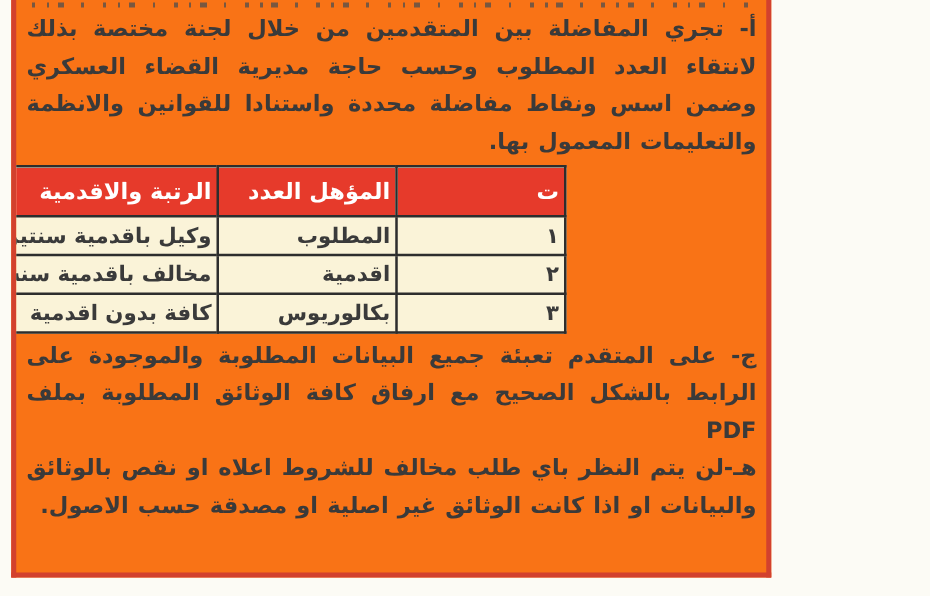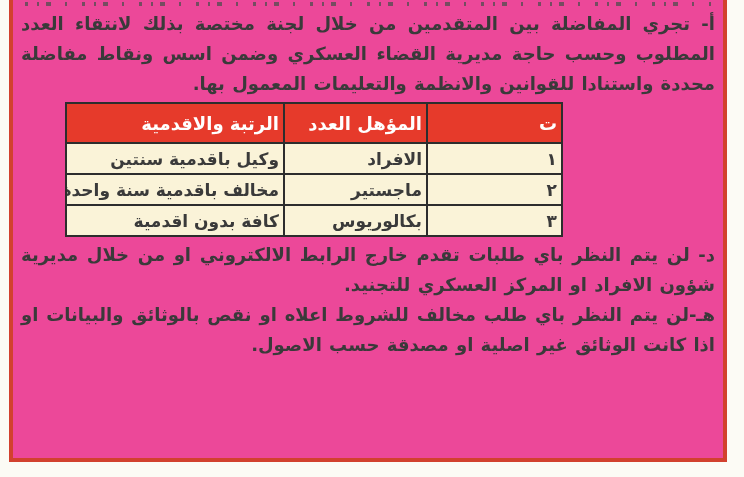--- a/index.html
+++ b/index.html
@@ -15,24 +15,24 @@
     position: relative;
     width: 744px;
     height: 477px;
     background: #fcfbf5;
     overflow: hidden;
   }
   .frame {
     position: absolute;
     top: 0;
     left: 9px;
-    width: 718px;
+    width: 608px;
     height: 462px;
     box-sizing: border-box;
-    background: #ec4899;
+    background: #f97316;
     border: 4px solid #d2412e;
     border-top: none;
     padding: 2px 8px 0 8px;
     direction: rtl;
     overflow: hidden;
   }
   
   .crop-fragments {
     height: 4px;
     margin: 0 4px 3px 4px;
@@ -104,35 +104,35 @@
       <thead>
         <tr>
           <th class="col-serial">ت</th>
           <th class="col-qual">المؤهل العدد</th>
           <th class="col-rank">الرتبة والاقدمية</th>
         </tr>
       </thead>
       <tbody>
         <tr>
           <td>١</td>
-          <td>الافراد</td>
+          <td>المطلوب</td>
           <td>وكيل باقدمية سنتين</td>
         </tr>
         <tr>
           <td>٢</td>
-          <td>ماجستير</td>
+          <td>اقدمية</td>
           <td>مخالف باقدمية سنة واحدة</td>
         </tr>
         <tr>
           <td>٣</td>
           <td>بكالوريوس</td>
           <td>كافة بدون اقدمية</td>
         </tr>
       </tbody>
     </table>
 
+    <p class="para">ج- على المتقدم تعبئة جميع البيانات المطلوبة والموجودة على الرابط بالشكل الصحيح مع ارفاق كافة الوثائق المطلوبة بملف PDF</p>
 
-    <p class="para">د- لن يتم النظر باي طلبات تقدم خارج الرابط الالكتروني او من خلال مديرية شؤون الافراد او المركز العسكري للتجنيد.</p>
 
     <p class="para">هـ-لن يتم النظر باي طلب مخالف للشروط اعلاه او نقص بالوثائق والبيانات او اذا كانت الوثائق غير اصلية او مصدقة حسب الاصول.</p>
 
   </div>
 </div>
 
 </body></html>

